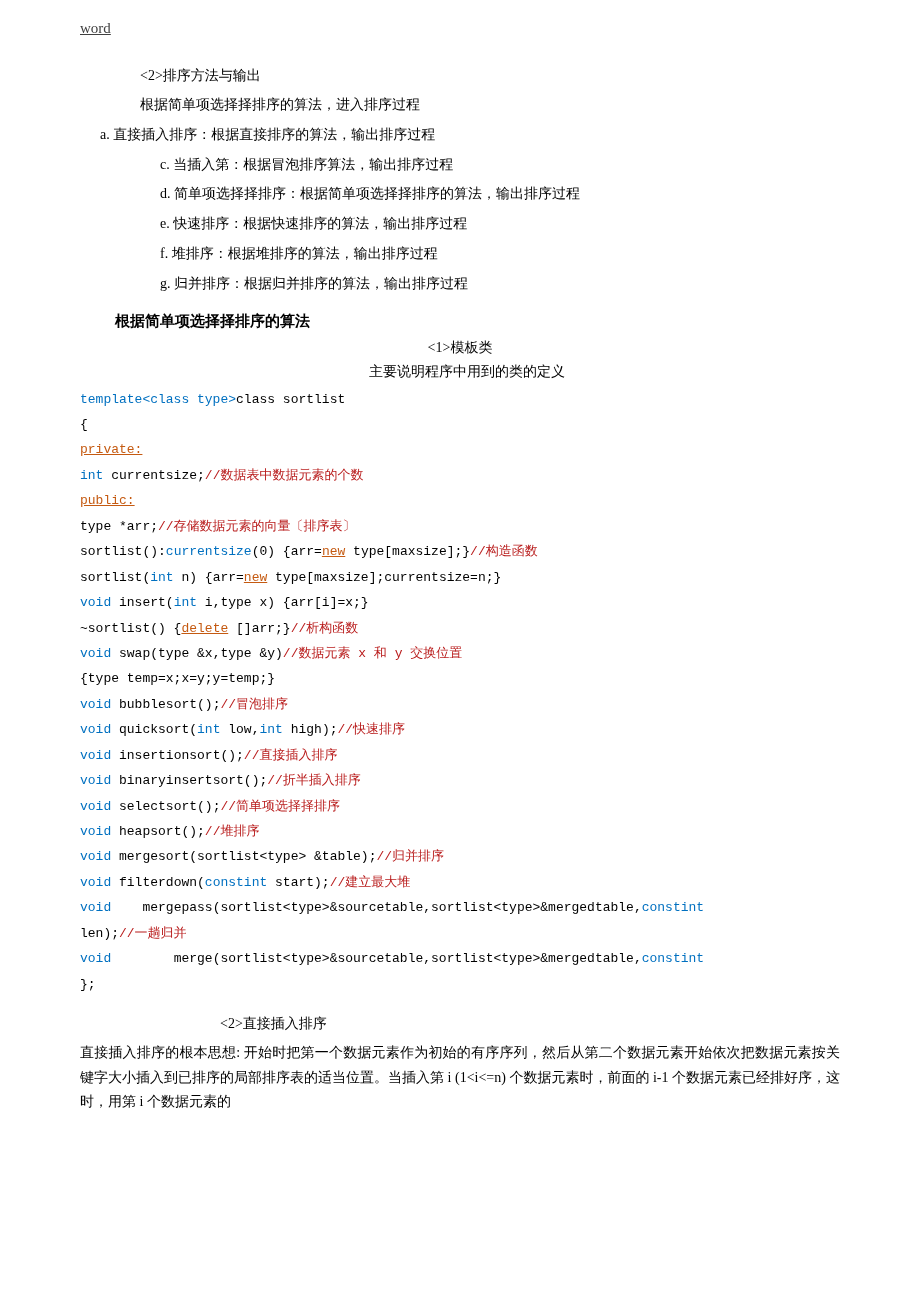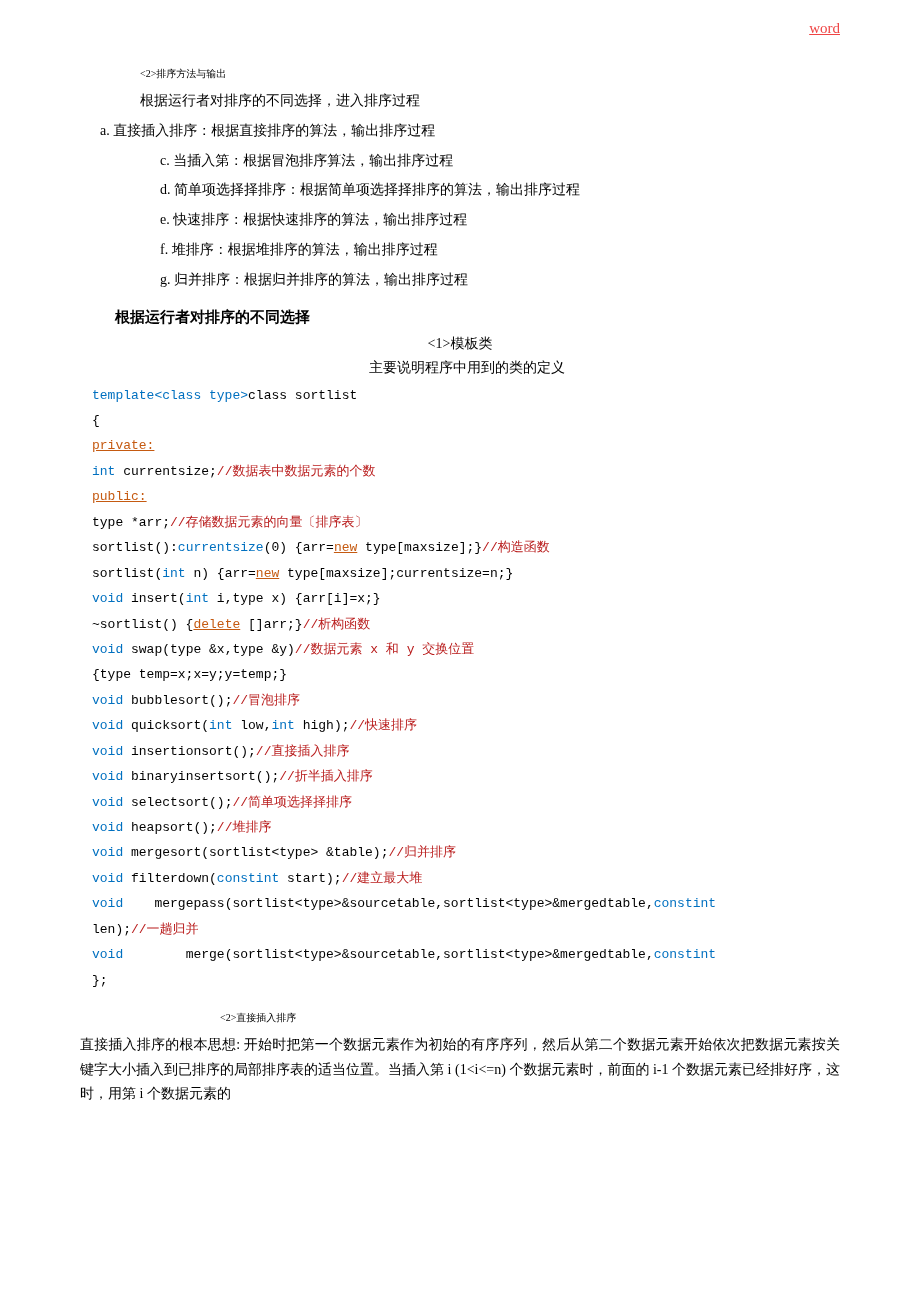--- a/index.html
+++ b/index.html
@@ -10,29 +10,29 @@
     body {
       background: #ffffff;
       font-family: "SimSun", "宋体", serif;
       font-size: 14px;
       color: #000000;
       width: 920px;
       min-height: 1302px;
       padding: 20px 80px 40px 80px;
     }
     .page-title {
-      text-align: right;
-      color: #ef4444;
+      text-align: left;
+      color: #404040;
       text-decoration: underline;
       font-size: 15px;
       margin-bottom: 30px;
       font-family: "Times New Roman", serif;
     }
     .section-heading {
-      font-size: 10px;
+      font-size: 14px;
       margin: 10px 0 8px 60px;
     }
     .paragraph {
       font-size: 14px;
       margin: 6px 0;
       line-height: 1.7;
     }
     .indent-1 {
       margin-left: 20px;
     }
@@ -54,21 +54,21 @@
     }
     .sub-desc {
       text-align: center;
       margin: 4px 0 8px 0;
       font-size: 14px;
     }
     .code-block {
       font-family: "Courier New", "Consolas", monospace;
       font-size: 13px;
       line-height: 1.65;
-      margin: 4px 12px;
+      margin: 4px 0;
       color: #000000;
       white-space: pre;
     }
     .kw-blue {
       color: #0070c0;
     }
     .kw-orange {
       color: #c55a11;
       text-decoration: underline;
     }
@@ -82,31 +82,31 @@
       text-align: justify;
     }
   </style>
 </head>
 <body>
 
 <div class="page-title">word</div>
 
 <div>
   <div class="section-heading">&lt;2&gt;排序方法与输出</div>
-  <div class="paragraph indent-2">根据运行者对排序的不同选择，进入排序过程</div>
+  <div class="paragraph indent-2">根据简单项选择择排序的算法，进入排序过程</div>
   <div class="paragraph indent-1">a. 直接插入排序：根据直接排序的算法，输出排序过程</div>
   <div class="paragraph indent-3">c. 当插入第：根据冒泡排序算法，输出排序过程</div>
   <div class="paragraph indent-3">d. 简单项选择择排序：根据简单项选择择排序的算法，输出排序过程</div>
   <div class="paragraph indent-3">e. 快速排序：根据快速排序的算法，输出排序过程</div>
   <div class="paragraph indent-3">f. 堆排序：根据堆排序的算法，输出排序过程</div>
   <div class="paragraph indent-3">g. 归并排序：根据归并排序的算法，输出排序过程</div>
 </div>
 
 <div style="margin-top:16px;">
-  <div class="bold-heading">　根据运行者对排序的不同选择</div>
+  <div class="bold-heading">　根据简单项选择择排序的算法</div>
   <div class="sub-heading">&lt;1&gt;模板类</div>
   <div class="sub-desc">　主要说明程序中用到的类的定义</div>
 
   <div>
     <div class="code-block"><span class="kw-blue">template&lt;class type&gt;</span>class sortlist</div>
     <div class="code-block">{</div>
     <div class="code-block"><span class="kw-orange">private:</span></div>
     <div class="code-block"><span class="kw-blue">int</span> currentsize;<span class="comment">//数据表中数据元素的个数</span></div>
     <div class="code-block"><span class="kw-orange">public:</span></div>
     <div class="code-block">type *arr;<span class="comment">//存储数据元素的向量〔排序表〕</span></div>

